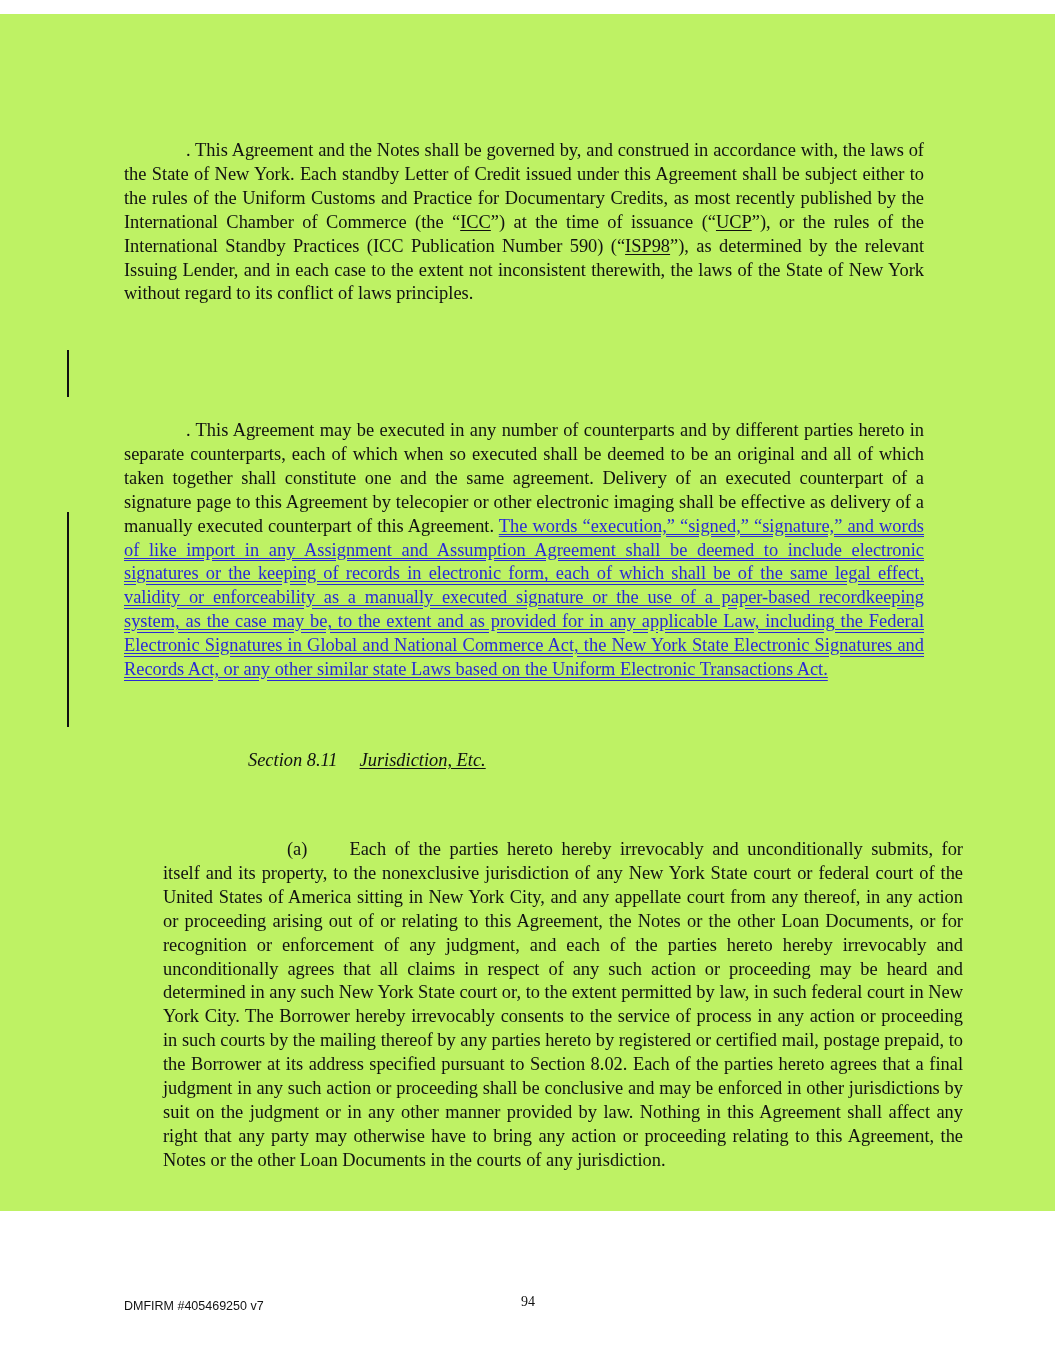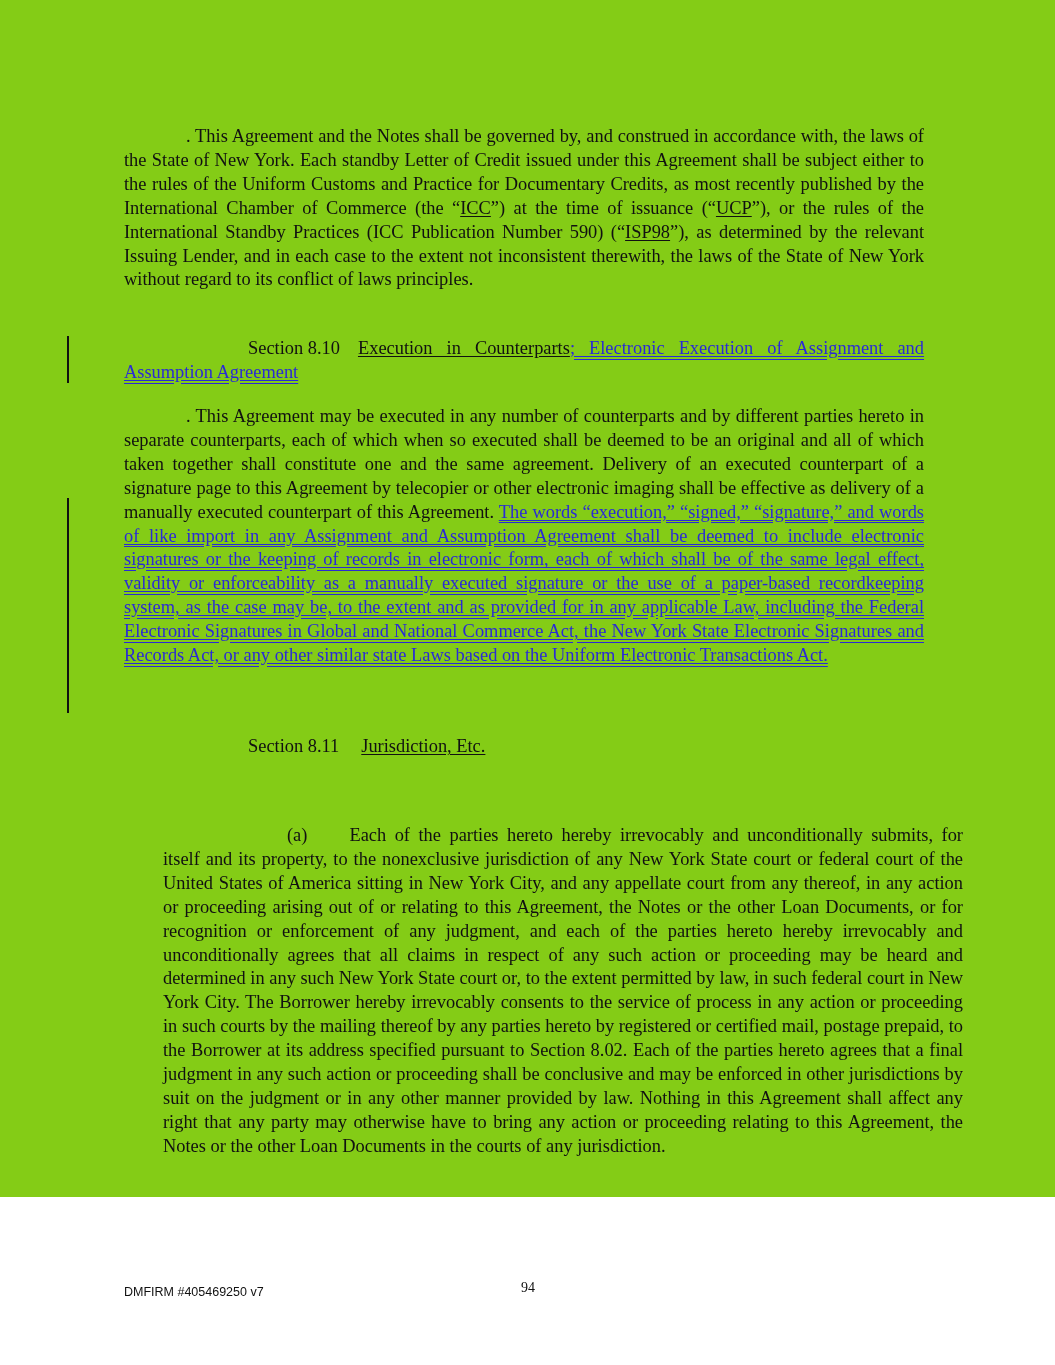--- a/index.html
+++ b/index.html
@@ -1,19 +1,19 @@
 <!DOCTYPE html>
 <html><head>
 <meta charset="utf-8">
 <style>
   html, body { margin: 0; padding: 0; background: #ffffff; }
   body { width: 1055px; height: 1365px; position: relative; overflow: hidden; }
   .page {
-    position: absolute; left: 0; top: 0; width: 1055px; height: 1197px;
-    background: #84cc16;
+    position: absolute; left: 0; top: 14px; width: 1055px; height: 1197px;
+    background: #bef264;
     font-family: "Liberation Serif", "DejaVu Serif", serif;
     color: #111111;
   }
   .para {
     position: absolute; left: 124px; width: 800px;
     font-size: 18.4px; line-height: 23.9px;
     text-align: justify;
     margin: 0;
   }
   .indent { text-indent: 62px; }
@@ -51,26 +51,25 @@
 </style>
 </head>
 <body>
 
 <div class="page">
 
   <p class="para indent" style="top:125px;"><span>.  This Agreement and the Notes shall be governed by, and construed in accordance with, the laws of the State of New York.  Each standby Letter of Credit issued under this Agreement shall be subject either to the rules of the Uniform Customs and Practice for Documentary Credits, as most recently published by the International Chamber of Commerce (the “</span><span class="u">ICC</span><span>”) at the time of issuance (“</span><span class="u">UCP</span><span>”), or the rules of the International Standby Practices (ICC Publication Number 590) (“</span><span class="u">ISP98</span><span>”), as determined by the relevant Issuing Lender, and in each case to the extent not inconsistent therewith, the laws of the State of New York without regard to its conflict of laws principles.</span></p>
 
   <div class="change-bar" style="top:336px;height:47px;"></div>
 
-  <p class="heading indent" style="top:337px;"><span class="sec-num">Section 8.10</span><span class="tab-gap"></span><span class="u">Execution in Counterparts</span><span class="ins">; Electronic Execution of Assignment and Assumption Agreement</span></p>
 
   <div class="change-bar" style="top:498px;height:215px;"></div>
 
   <p class="para indent" style="top:405px;"><span>.  This Agreement may be executed in any number of counterparts and by different parties hereto in separate counterparts, each of which when so executed shall be deemed to be an original and all of which taken together shall constitute one and the same agreement.  Delivery of an executed counterpart of a signature page to this Agreement by telecopier or other electronic imaging shall be effective as delivery of a manually executed counterpart of this Agreement. </span><span class="ins">The words “execution,” “signed,” “signature,” and words of like import in any Assignment and Assumption Agreement shall be deemed to include electronic signatures or the keeping of records in electronic form, each of which shall be of the same legal effect, validity or enforceability as a manually executed signature or the use of a paper-based recordkeeping system, as the case may be, to the extent and as provided for in any applicable Law, including the Federal Electronic Signatures in Global and National Commerce Act, the New York State Electronic Signatures and Records Act, or any other similar state Laws based on the Uniform Electronic Transactions Act.</span></p>
 
-  <p class="heading indent" style="top:735px;"><span class="sec-num">Section 8.11</span><span class="tab-gap2"></span><span class="u">Jurisdiction, Etc.</span></p>
+  <p class="heading indent" style="top:735px;font-style:italic;"><span class="sec-num">Section 8.11</span><span class="tab-gap2"></span><span class="u">Jurisdiction, Etc.</span></p>
 
   <p class="para indent-a" style="top:824px;"><span>(a)</span><span class="a-gap"></span><span>Each of the parties hereto hereby irrevocably and unconditionally submits, for itself and its property, to the nonexclusive jurisdiction of any New York State court or federal court of the United States of America sitting in New York City, and any appellate court from any thereof, in any action or proceeding arising out of or relating to this Agreement, the Notes or the other Loan Documents, or for recognition or enforcement of any judgment, and each of the parties hereto hereby irrevocably and unconditionally agrees that all claims in respect of any such action or proceeding may be heard and determined in any such New York State court or, to the extent permitted by law, in such federal court in New York City. The Borrower hereby irrevocably consents to the service of process in any action or proceeding in such courts by the mailing thereof by any parties hereto by registered or certified mail, postage prepaid, to the Borrower at its address specified pursuant to Section 8.02.  Each of the parties hereto agrees that a final judgment in any such action or proceeding shall be conclusive and may be enforced in other jurisdictions by suit on the judgment or in any other manner provided by law.  Nothing in this Agreement shall affect any right that any party may otherwise have to bring any action or proceeding relating to this Agreement, the Notes or the other Loan Documents in the courts of any jurisdiction.</span></p>
 
   <div class="footer-id">DMFIRM #405469250 v7</div>
   <div class="page-num">94</div>
 
 </div>
 
 </body></html>

